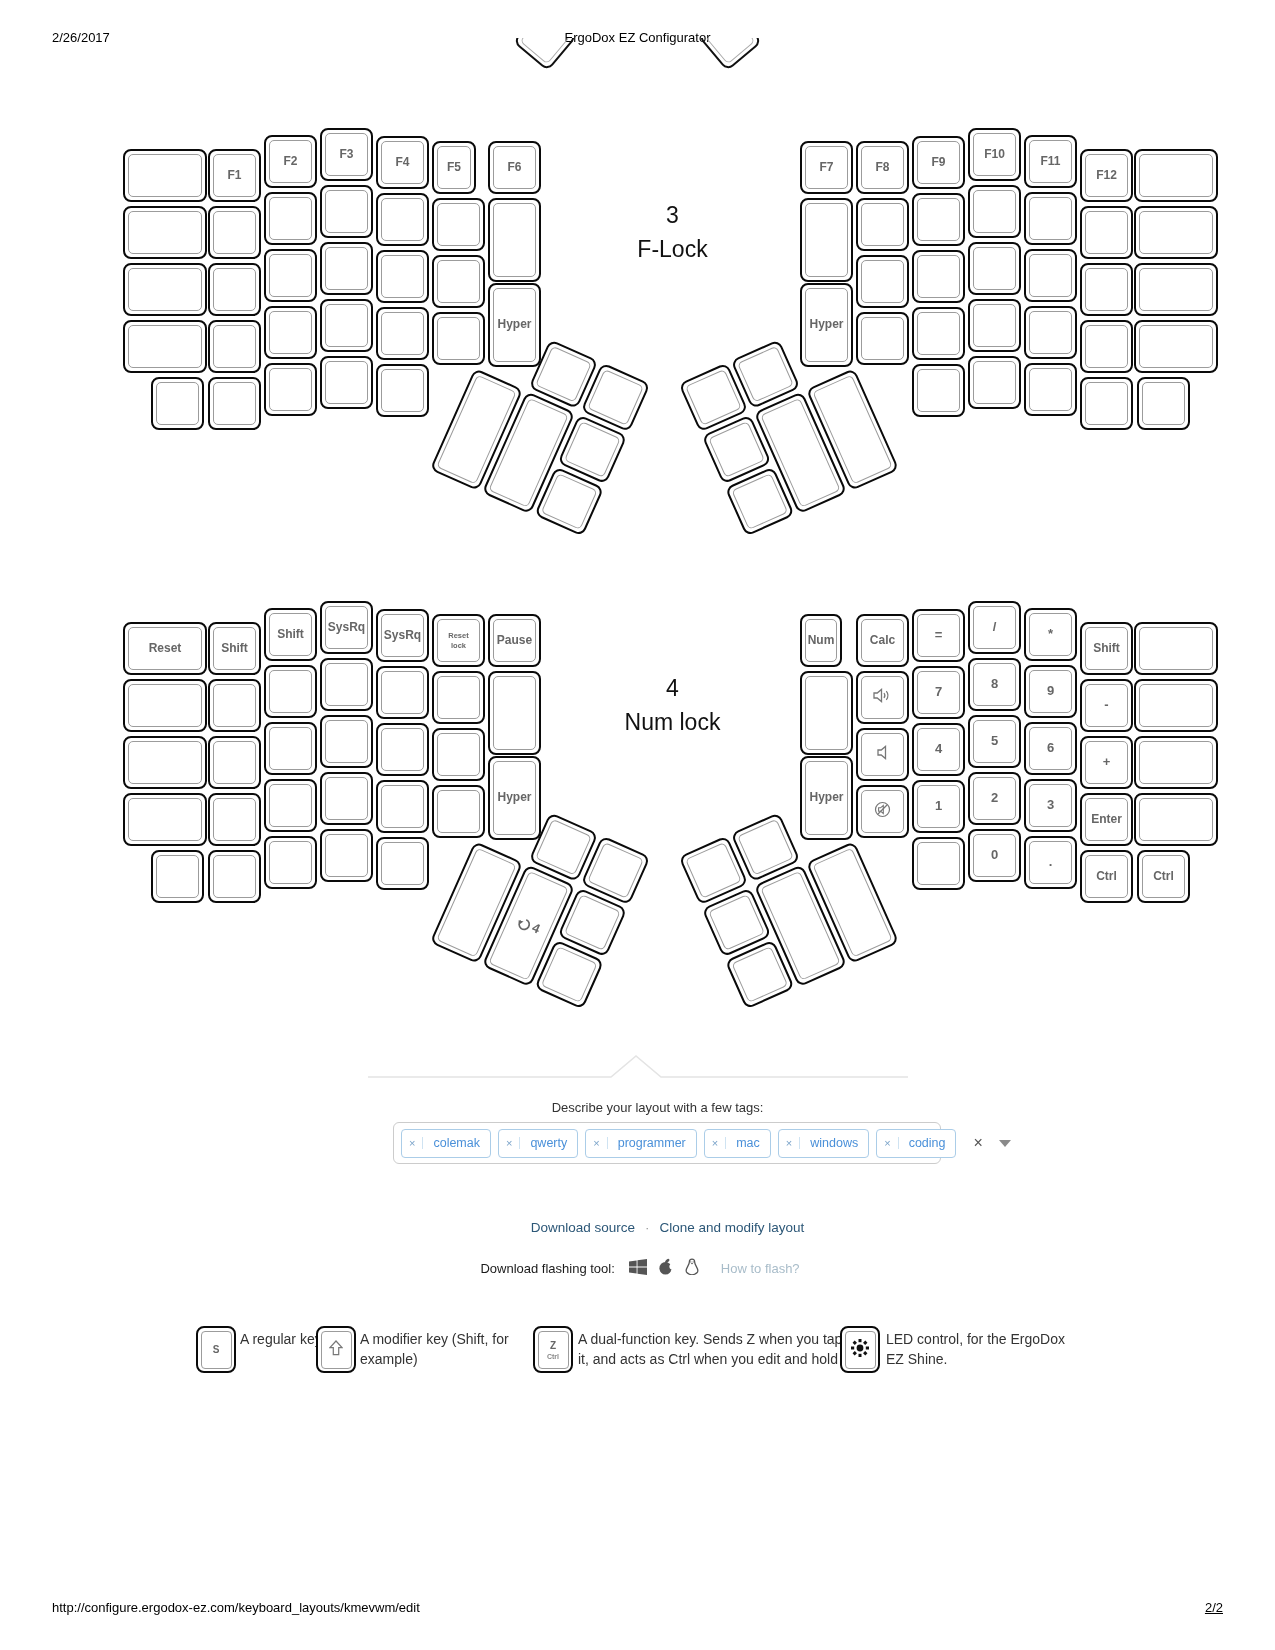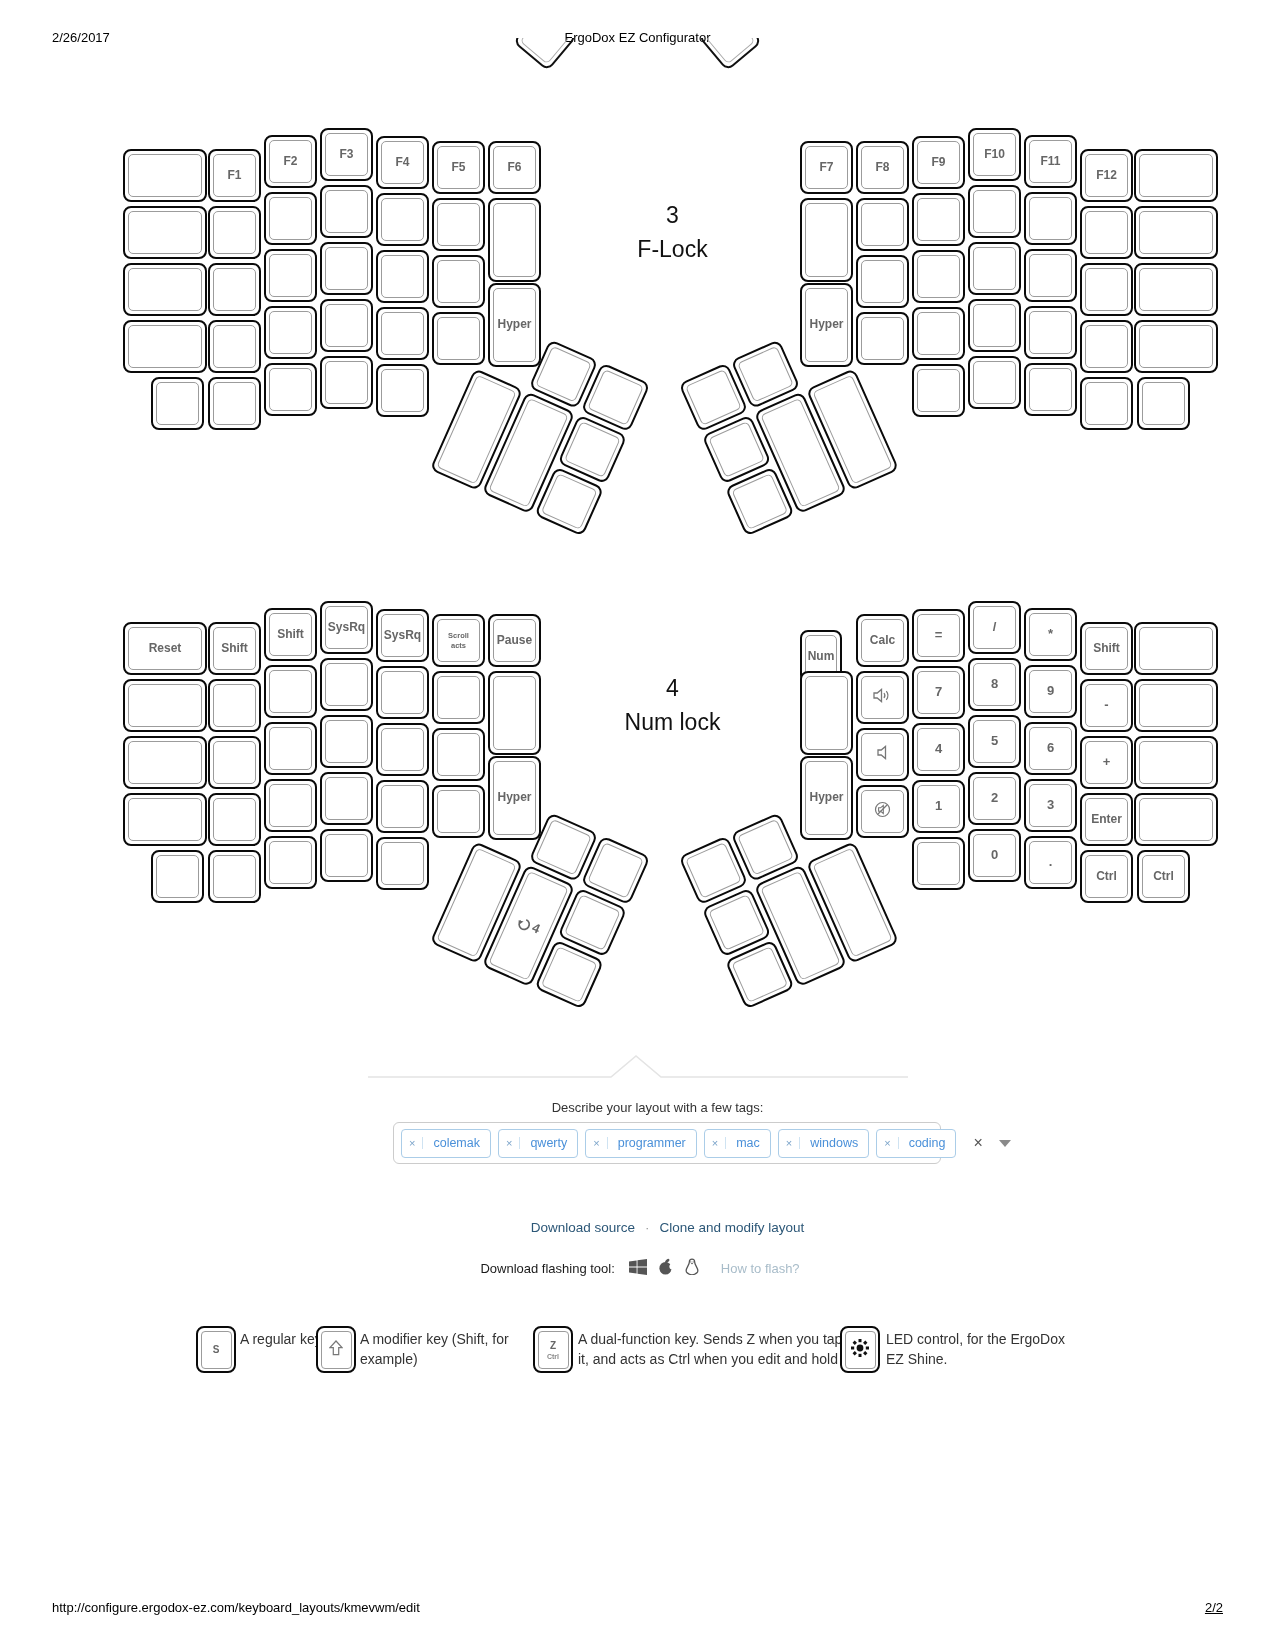--- a/index.html
+++ b/index.html
@@ -144,21 +144,21 @@
         </div>
         <div class="key" style="left: 253px; top: 65px; width: 53px; height: 53px;">
           <div class="keycap"></div>
         </div>
         <div class="key" style="left: 253px; top: 122px; width: 53px; height: 53px;">
           <div class="keycap"></div>
         </div>
         <div class="key" style="left: 253px; top: 179px; width: 53px; height: 53px;">
           <div class="keycap"></div>
         </div>
-        <div class="key" style="left: 309px; top: 13px; width: 53px; height: 53px;">
+        <div class="key" style="left: 309px; top: 13px; width: 44px; height: 53px;">
           <div class="keycap">
             <span class="klabel">F5</span>
           </div>
         </div>
         <div class="key" style="left: 309px; top: 70px; width: 53px; height: 53px;">
           <div class="keycap"></div>
         </div>
         <div class="key" style="left: 309px; top: 127px; width: 53px; height: 53px;">
           <div class="keycap"></div>
         </div>
@@ -419,21 +419,21 @@
           <div class="keycap"></div>
         </div>
         <div class="key" style="left: 253px; top: 122px; width: 53px; height: 53px;">
           <div class="keycap"></div>
         </div>
         <div class="key" style="left: 253px; top: 179px; width: 53px; height: 53px;">
           <div class="keycap"></div>
         </div>
         <div class="key" style="left: 309px; top: 13px; width: 53px; height: 53px;">
           <div class="keycap">
-            <span class="klabel tiny">Scroll acts</span>
+            <span class="klabel tiny">Reset lock</span>
           </div>
         </div>
         <div class="key" style="left: 309px; top: 70px; width: 53px; height: 53px;">
           <div class="keycap"></div>
         </div>
         <div class="key" style="left: 309px; top: 127px; width: 53px; height: 53px;">
           <div class="keycap"></div>
         </div>
         <div class="key" style="left: 309px; top: 184px; width: 53px; height: 53px;">
           <div class="keycap"></div>
@@ -461,21 +461,21 @@
           <div class="keycap"></div>
         </div>
         <div class="key" style="left: 197px; top: 228px; width: 53px; height: 53px;">
           <div class="keycap"></div>
         </div>
         <div class="key" style="left: 253px; top: 236px; width: 53px; height: 53px;">
           <div class="keycap"></div>
         </div>
       </div>
     <div class="half" style="left:800px;">
-        <div class="key" style="left: 0px; top: 29px; width: 42px; height: 53px;">
+        <div class="key" style="left: 0px; top: 13px; width: 42px; height: 53px;">
           <div class="keycap">
             <span class="klabel">Num</span>
           </div>
         </div>
         <div class="key" style="left: 0px; top: 70px; width: 53px; height: 84px;">
           <div class="keycap"></div>
         </div>
         <div class="key" style="left: 0px; top: 155px; width: 53px; height: 84px;">
           <div class="keycap">
             <span class="klabel">Hyper</span>

